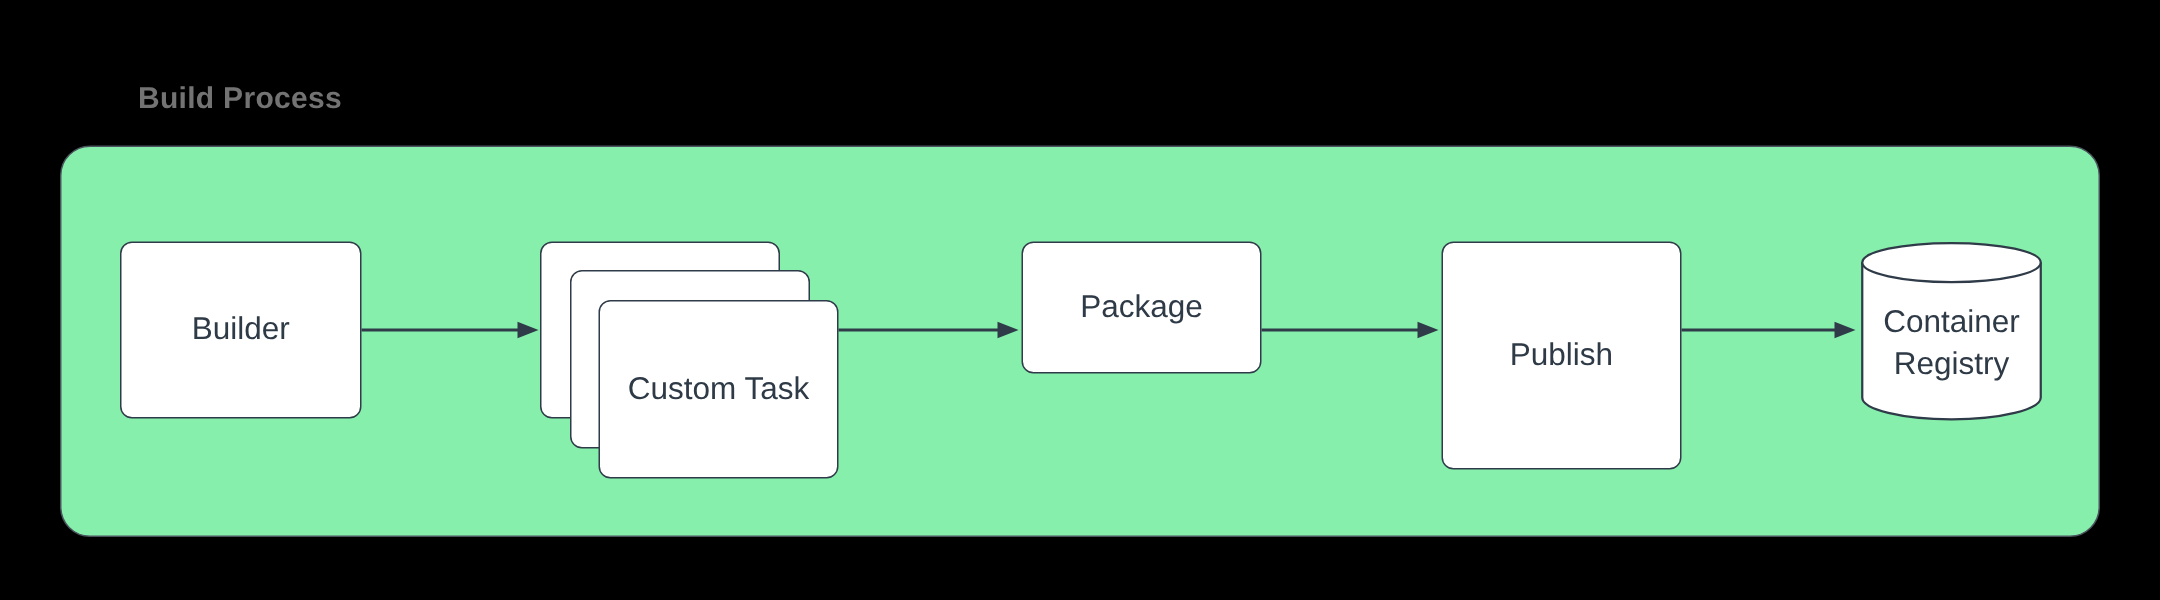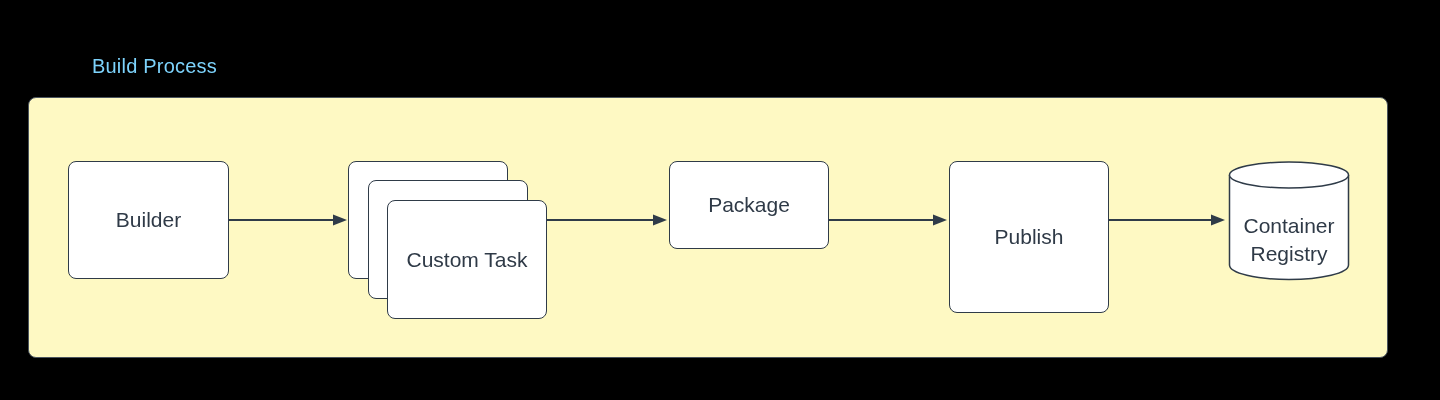--- a/index.html
+++ b/index.html
@@ -7,31 +7,31 @@
     width: 1440px; height: 400px;
     background: #000000;
     overflow: hidden;
     font-family: "Liberation Sans", sans-serif;
     position: relative;
   }
   .diagram-title {
     position: absolute;
     left: 92px; top: 55px;
     font-size: 20px;
-    font-weight: 400;
+    font-weight: 700;
     letter-spacing: 0.2px;
-    color: #7dd3fc;
+    color: #737373;
   }
   .canvas-panel {
     position: absolute;
-    left: 28px; top: 97px;
+    left: 40px; top: 97px;
     width: 1360px; height: 261px;
-    background: #fef9c3;
+    background: #86efac;
     border: 1.5px solid #4a545e;
-    border-radius: 8px;
+    border-radius: 20px;
   }
   .node {
     position: absolute;
     background: #ffffff;
     border: 1.5px solid #2f3b48;
     border-radius: 8px;
     display: flex;
     align-items: center;
     justify-content: center;
     color: #2f3a47;
@@ -52,21 +52,20 @@
   }
   .node-cylinder svg { display: block; width: 122px; height: 121px; }
   .cylinder-label {
     position: absolute;
     left: 0; top: 41px;
     width: 100%;
     text-align: center;
     color: #2f3a47;
     font-size: 21px;
     line-height: 28px;
-    margin-top: 11px;
   }
   .edges-layer {
     position: absolute;
     left: 0; top: 0;
     width: 1360px; height: 261px;
     pointer-events: none;
   }
   .edges-layer line    { stroke: #2f3b48; stroke-width: 2; }
   .edges-layer polygon { fill: #2f3b48; }
 </style>

